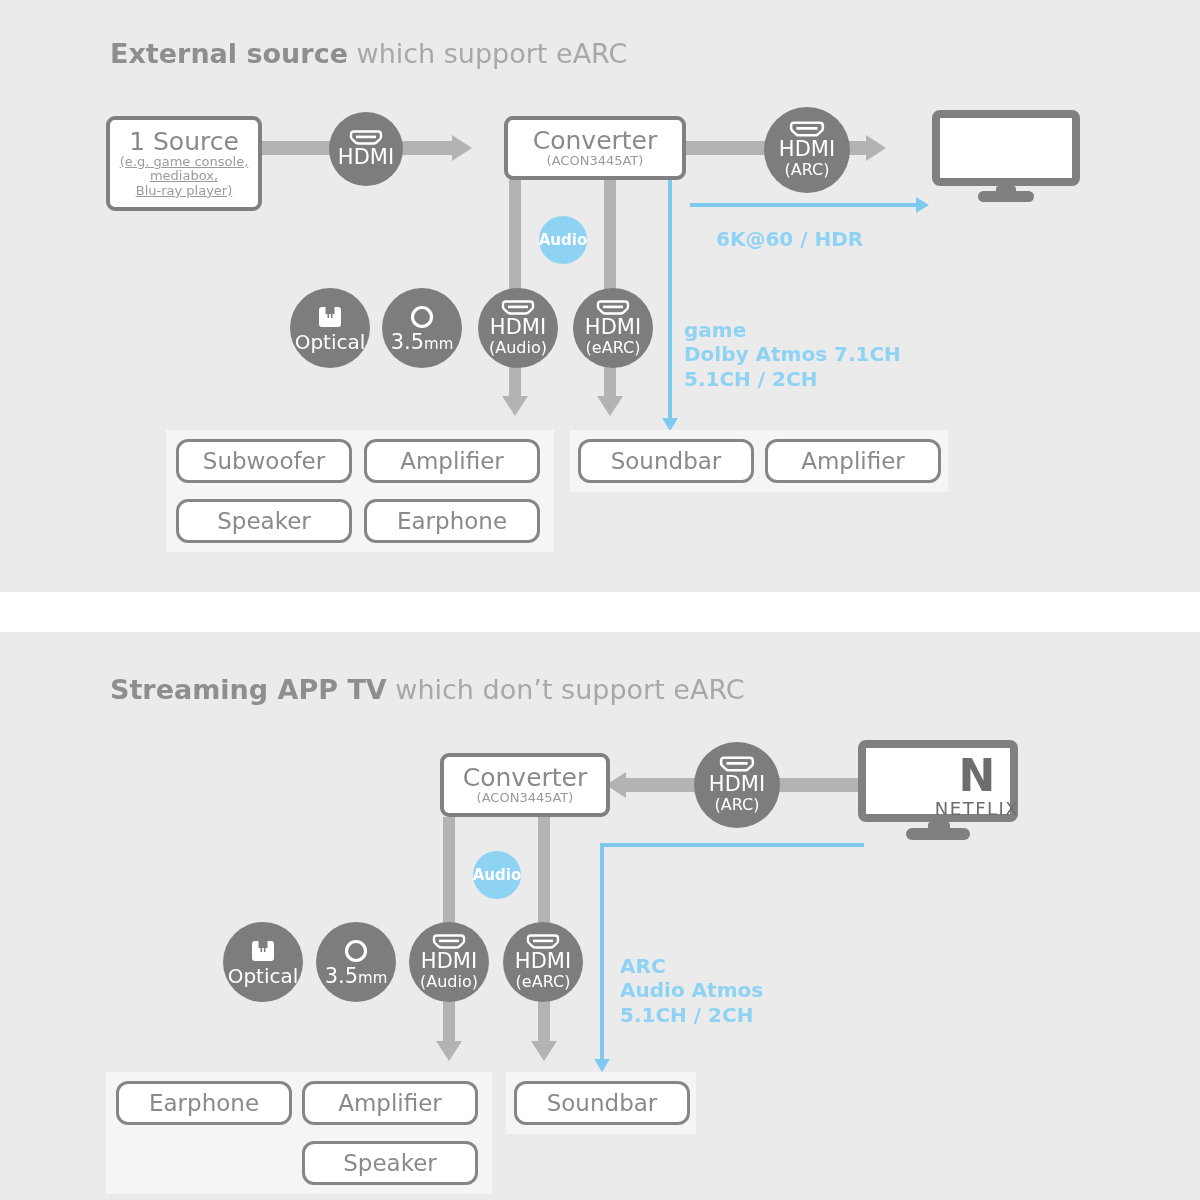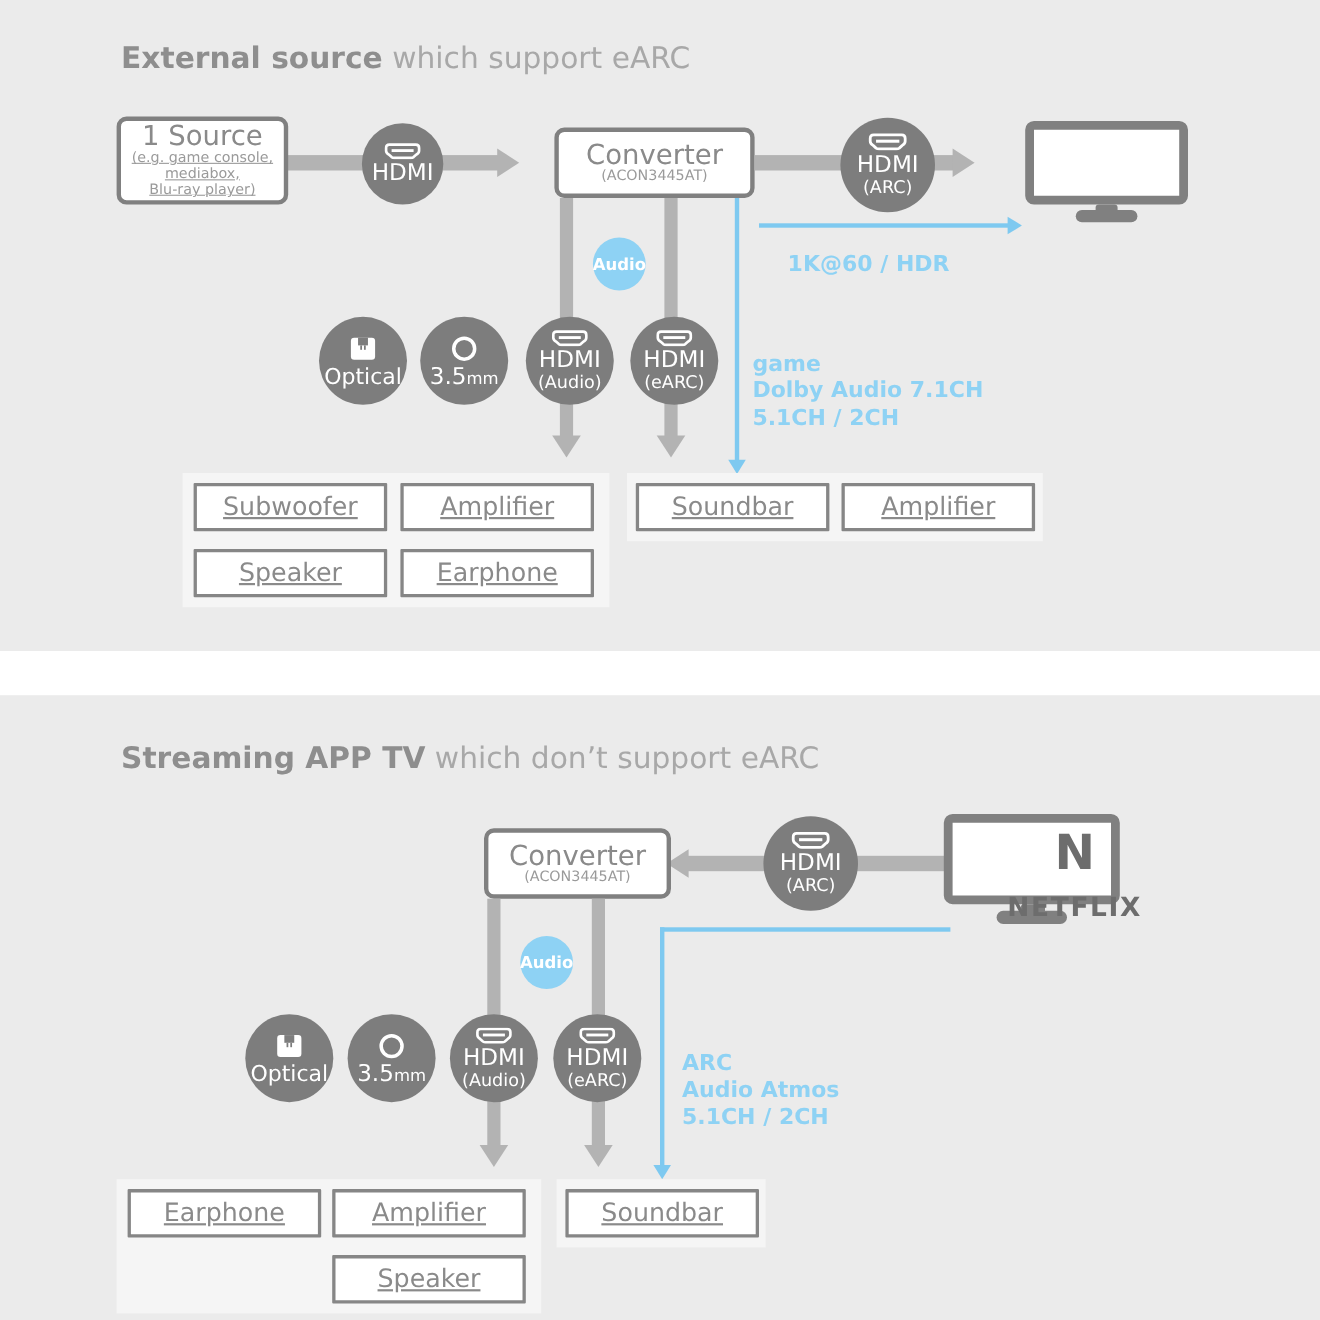--- a/index.html
+++ b/index.html
@@ -15,23 +15,23 @@
   .hdr .n{font-weight:normal;color:#a8a8a8;}
 
   
   .box{position:absolute;background:#fff;border:4px solid #808080;border-radius:9px;
        box-sizing:border-box;display:flex;flex-direction:column;align-items:center;
        justify-content:center;color:#8a8a8a;}
   .box .t1{font-size:25px;line-height:1.05;color:#8a8a8a;}
   .box .t2{font-size:13px;line-height:1.12;color:#9a9a9a;text-align:center;}
 
   
-  .obox{position:absolute;background:#fff;border:3px solid #868686;border-radius:1px;
+  .obox{position:absolute;background:#fff;border:3px solid #868686;border-radius:12px;
         box-sizing:border-box;display:flex;align-items:center;justify-content:center;
-        color:#8a8a8a;font-size:23px;text-decoration:underline;}
+        color:#8a8a8a;font-size:23px;}
   .tray{position:absolute;background:#f5f5f5;}
 
   
   .circ{position:absolute;border-radius:50%;background:#7d7d7d;display:flex;
         flex-direction:column;align-items:center;justify-content:center;color:#fff;}
   .circ .lbl{font-size:21px;line-height:1;margin-top:2px;}
   .circ .sub{font-size:16px;line-height:1.1;margin-top:1px;}
   .circ .mm{font-size:15px;}
   .badge{position:absolute;border-radius:50%;background:#8ed2f4;display:flex;
          align-items:center;justify-content:center;color:#fff;font-size:15px;font-weight:bold;}
@@ -50,37 +50,37 @@
 
   
   .tv{position:absolute;}
   .tv .screen{position:absolute;left:0;top:0;border:8px solid #808080;border-radius:8px;
               background:#fff;box-sizing:border-box;}
   .tv .neck{position:absolute;background:#808080;border-radius:3px;}
   .tv .foot{position:absolute;background:#808080;border-radius:9px;}
   .nf{position:absolute;display:flex;flex-direction:column;align-items:center;
       color:#6d6d6d;line-height:1;}
   .nf .n{font-size:44px;font-weight:bold;letter-spacing:0;}
-  .nf .w{font-size:24px;font-weight:bold;letter-spacing:1.5px;margin-top:15px;}
+  .nf .w{font-size:18px;font-weight:normal;letter-spacing:1.5px;margin-top:2px;}
 </style>
 </head>
 <body>
 
 <div class="page">
 
   <div class="panel" id="panel-top">
 
     <div class="hdr" style="left:110px;top:40px;">
       <span class="b">External source</span><span class="n"> which support eARC</span>
     </div>
 
     <div class="gline" style="left:258px;top:141px;width:196px;height:14px;"></div>
     <div class="arrowhead ah-right" style="left:452px;top:135px;"></div>
 
-    <div class="box" style="left:106px;top:106px;width:156px;height:80px;">
+    <div class="box" style="left:106px;top:116px;width:156px;height:95px;">
       <div class="t1">1 Source</div>
       <div class="t2" style="white-space:pre-line;text-decoration:underline;">(e.g. game console,
 mediabox,
 Blu-ray player)</div>
     </div>
 
     <div class="circ" style="left:329px;top:112px;width:74px;height:74px;">
       <svg width="34" height="15" viewBox="0 0 34 15">
         <path d="M2 4.5 Q2 1.5 5 1.5 H29 Q32 1.5 32 4.5 V7 Q32 9 29.5 10.5 L27 12.8 Q26 13.5 24.5 13.5 H9.5 Q8 13.5 7 12.8 L4.5 10.5 Q2 9 2 7 Z" fill="none" stroke="#fff" stroke-width="2.4"></path>
         <rect x="7" y="5.6" width="20" height="2.6" fill="#fff"></rect>
@@ -106,21 +106,21 @@
     </div>
 
     <div class="tv" style="left:932px;top:110px;width:148px;height:92px;">
       <div class="screen" style="width:148px;height:76px;"></div>
       <div class="neck" style="left:64px;top:76px;width:20px;height:10px;"></div>
       <div class="foot" style="left:46px;top:81px;width:56px;height:11px;"></div>
     </div>
 
     <div class="bline" style="left:690px;top:203px;width:228px;height:4px;"></div>
     <div class="arrowhead ah-right-b" style="left:916px;top:197px;"></div>
-    <div class="btext" style="left:716px;top:227px;">1K@60 / HDR</div>
+    <div class="btext" style="left:716px;top:227px;">6K@60 / HDR</div>
 
     <div class="gline" style="left:509px;top:180px;width:12px;height:218px;"></div>
     <div class="arrowhead ah-down" style="left:502px;top:396px;"></div>
     <div class="gline" style="left:604px;top:180px;width:12px;height:218px;"></div>
     <div class="arrowhead ah-down" style="left:597px;top:396px;"></div>
 
     <div class="bline" style="left:668px;top:180px;width:4px;height:240px;"></div>
     <div class="arrowhead ah-down-b" style="left:662px;top:418px;"></div>
 
     <div class="badge" style="left:539px;top:216px;width:48px;height:48px;">
@@ -159,21 +159,21 @@
       <svg width="34" height="15" viewBox="0 0 34 15">
         <path d="M2 4.5 Q2 1.5 5 1.5 H29 Q32 1.5 32 4.5 V7 Q32 9 29.5 10.5 L27 12.8 Q26 13.5 24.5 13.5 H9.5 Q8 13.5 7 12.8 L4.5 10.5 Q2 9 2 7 Z" fill="none" stroke="#fff" stroke-width="2.4"></path>
         <rect x="7" y="5.6" width="20" height="2.6" fill="#fff"></rect>
       </svg>
       <div class="lbl">HDMI</div>
       <div class="sub">(eARC)</div>
     </div>
 
     <div class="btext" style="left:684px;top:318px;">
       <div>game</div>
-      <div>Dolby Audio 7.1CH</div>
+      <div>Dolby Atmos 7.1CH</div>
       <div>5.1CH / 2CH</div>
     </div>
 
     <div class="tray" style="left:166px;top:430px;width:388px;height:122px;"></div>
     <div class="obox" style="left:176px;top:439px;width:176px;height:44px;">
         <span>Subwoofer</span>
       </div>
     <div class="obox" style="left:364px;top:439px;width:176px;height:44px;">
         <span>Amplifier</span>
       </div>

